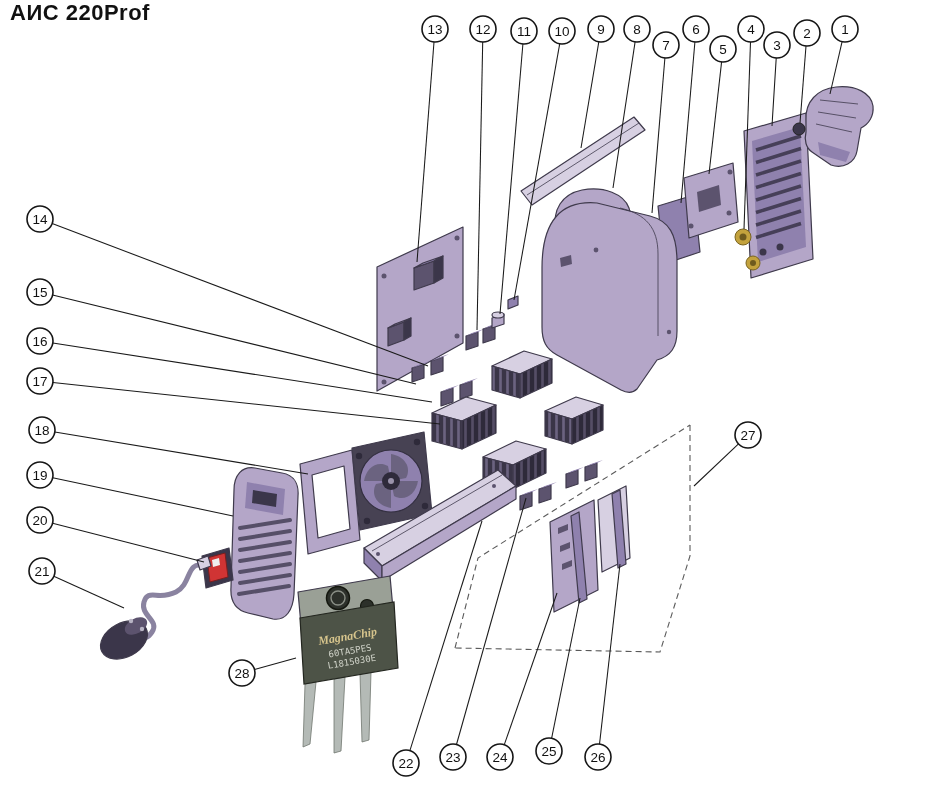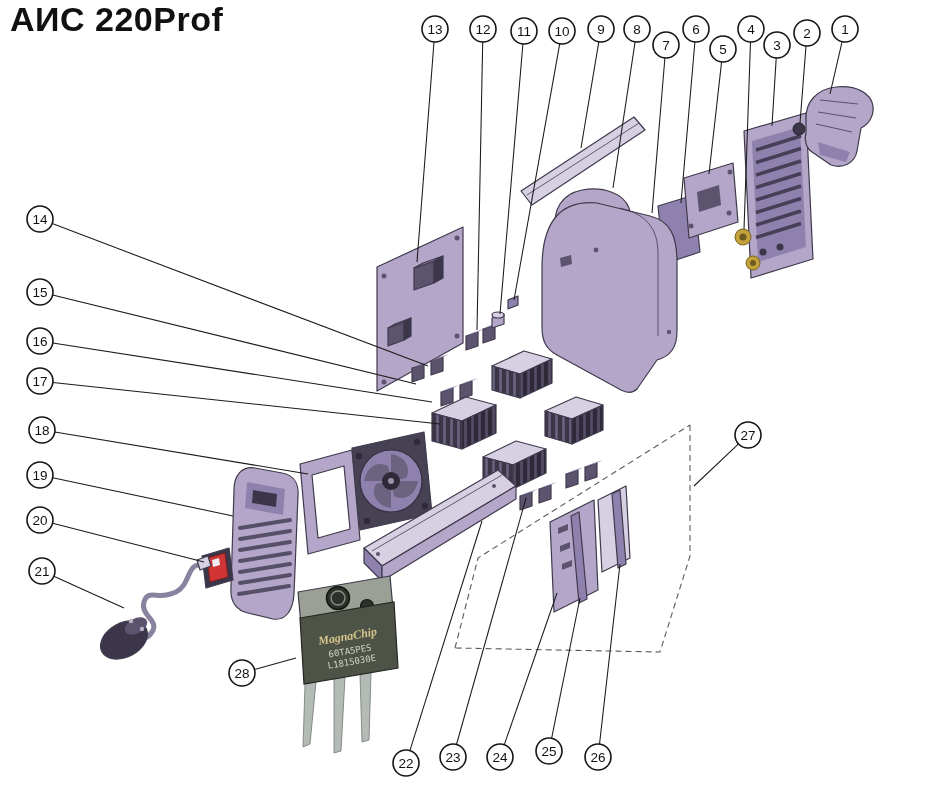--- a/index.html
+++ b/index.html
@@ -3,21 +3,21 @@
 <meta charset="utf-8">
 <style>
   html,body{margin:0;padding:0;}
   body{
     width:947px;height:797px;position:relative;overflow:hidden;
     background:var(--c-background,#ffffff);
     font-family:"Liberation Sans","DejaVu Sans",sans-serif;
   }
   .title{
     position:absolute;top:0px;left:10px;margin:0;
-    font-size:34px;font-weight:600;letter-spacing:.5px;
+    font-size:22px;font-weight:600;letter-spacing:.5px;
     color:var(--c-title-text,#111);
   }
   svg.stage{position:absolute;left:0;top:0;}
   .s-out{stroke:var(--c-outline,#3f3a4c);stroke-width:1.2;stroke-linejoin:round;}
   .s-thin{stroke:var(--c-outline,#3f3a4c);stroke-width:.8;fill:none;}
   .f-pf{fill:var(--c-part-fill,#b4a6c8);}
   .f-pl{fill:var(--c-part-light,#d7d0e2);}
   .f-pd{fill:var(--c-part-dark,#8f81ae);}
   .f-deep{fill:var(--c-part-deep,#5c536e);}
   .f-dk{fill:#3b364a;}

